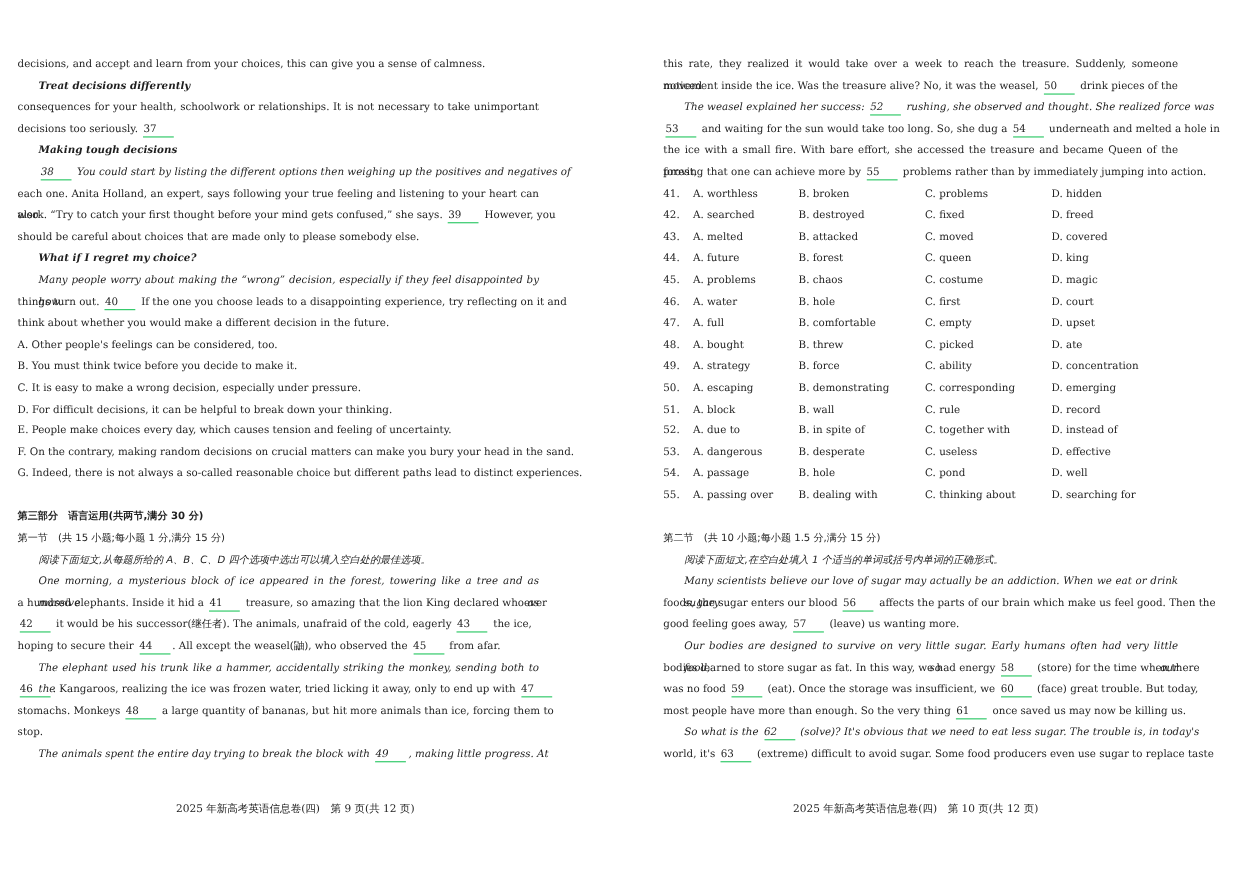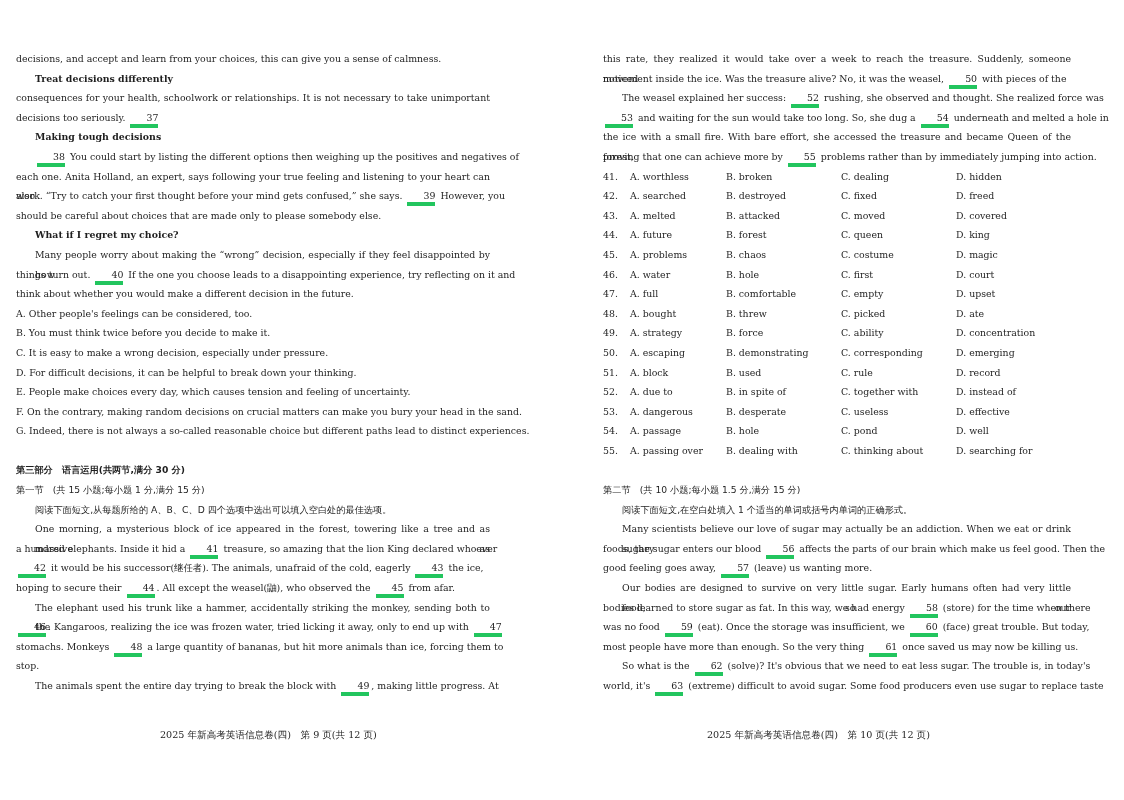--- a/index.html
+++ b/index.html
@@ -9,36 +9,36 @@
     color:#1e1e1e;
   }
   .page { position:absolute; top:0; height:800px; }
   #page-left { left:0; width:560px;padding-left:28px; }
   #page-right { left:562px; width:562px; }
   .col { position:absolute; font-size:9.4px; line-height:19.6px; letter-spacing:0; }
   #page-left .col { left:16px; width:474px; top:49px; }
   #page-right .col { left:41px; width:468px; top:49px; }
   .line { white-space:nowrap; height:19.6px; }
   .just { text-align:justify; text-align-last:justify; white-space:normal; }
-  .ind { padding-left:19px; }
+  .ind { padding-left:19px;font-style:italic; }
   .bold { font-weight:bold; }
-  .blank { display:inline-block; min-width:28px; border-bottom:4px solid #22c55e; text-align:right; line-height:12px; margin:0 2px; }
+  .blank { display:inline-block; min-width:28px; border-bottom:1px solid #22c55e; text-align:left; line-height:12px; margin:0 2px; }
   .sect { font-family:"DejaVu Sans","Liberation Sans",sans-serif; font-size:9.2px; }
   .sect.bold { font-weight:bold; }
   .opt-row { display:flex; height:19.6px; white-space:nowrap; }
   .opt-num { width:27px; }
   .opt { width:115px; }
   .opt:first-of-type { }
   .opt-a { width:96px; }
   .footer {
     position:absolute; top:729px; font-size:9.6px; white-space:nowrap;
     font-family:"DejaVu Serif","Liberation Serif",serif;
   }
   #page-left .footer { left:160px; }
-  #page-right .footer { left:145px; }
+  #page-right .footer { left:159px; }
   .gap { height:19.6px; }
 </style>
 </head>
 <body>
 
 <div class="page" id="page-left">
   <div class="col">
     <div class="line">decisions, and accept and learn from your choices, this can give you a sense of calmness.</div>
     <div class="line ind bold">Treat decisions differently</div>
     <div class="line just">consequences for your health, schoolwork or relationships. It is not necessary to take unimportant</div>
@@ -72,32 +72,32 @@
     <div class="line"><span>stomachs. Monkeys</span> <span class="blank">48</span> <span>a large quantity of bananas, but hit more animals than ice, forcing them to</span></div>
     <div class="line">stop.</div>
     <div class="line ind"><span>The animals spent the entire day trying to break the block with</span> <span class="blank">49</span><span>, making little progress. At</span></div>
   </div>
   <div class="footer">2025 年新高考英语信息卷(四)　第 9 页(共 12 页)</div>
 </div>
 
 <div class="page" id="page-right">
   <div class="col">
     <div class="line just">this rate, they realized it would take over a week to reach the treasure. Suddenly, someone noticed</div>
-    <div class="line"><span>movement inside the ice. Was the treasure alive? No, it was the weasel,</span> <span class="blank">50</span> <span>with pieces of the</span></div>
+    <div class="line"><span>movement inside the ice. Was the treasure alive? No, it was the weasel,</span> <span class="blank">50</span> <span>drink pieces of the</span></div>
     <div class="line ind"><span>The weasel explained her success:</span> <span class="blank">52</span> <span>rushing, she observed and thought. She realized force was</span></div>
     <div class="line"><span class="blank">53</span> <span>and waiting for the sun would take too long. So, she dug a</span> <span class="blank">54</span> <span>underneath and melted a hole in</span></div>
     <div class="line just">the ice with a small fire. With bare effort, she accessed the treasure and became Queen of the forest,</div>
     <div class="line"><span>proving that one can achieve more by</span> <span class="blank">55</span> <span>problems rather than by immediately jumping into action.</span></div>
 
     <div id="question-list">
         <div class="opt-row">
           <span class="opt-num">41.</span>
           <span class="opt-a">A. worthless</span>
           <span class="opt">B. broken</span>
-          <span class="opt">C. dealing</span>
+          <span class="opt">C. problems</span>
           <span class="opt">D. hidden</span>
         </div>
         <div class="opt-row">
           <span class="opt-num">42.</span>
           <span class="opt-a">A. searched</span>
           <span class="opt">B. destroyed</span>
           <span class="opt">C. fixed</span>
           <span class="opt">D. freed</span>
         </div>
         <div class="opt-row">
@@ -152,21 +152,21 @@
         <div class="opt-row">
           <span class="opt-num">50.</span>
           <span class="opt-a">A. escaping</span>
           <span class="opt">B. demonstrating</span>
           <span class="opt">C. corresponding</span>
           <span class="opt">D. emerging</span>
         </div>
         <div class="opt-row">
           <span class="opt-num">51.</span>
           <span class="opt-a">A. block</span>
-          <span class="opt">B. used</span>
+          <span class="opt">B. wall</span>
           <span class="opt">C. rule</span>
           <span class="opt">D. record</span>
         </div>
         <div class="opt-row">
           <span class="opt-num">52.</span>
           <span class="opt-a">A. due to</span>
           <span class="opt">B. in spite of</span>
           <span class="opt">C. together with</span>
           <span class="opt">D. instead of</span>
         </div>

